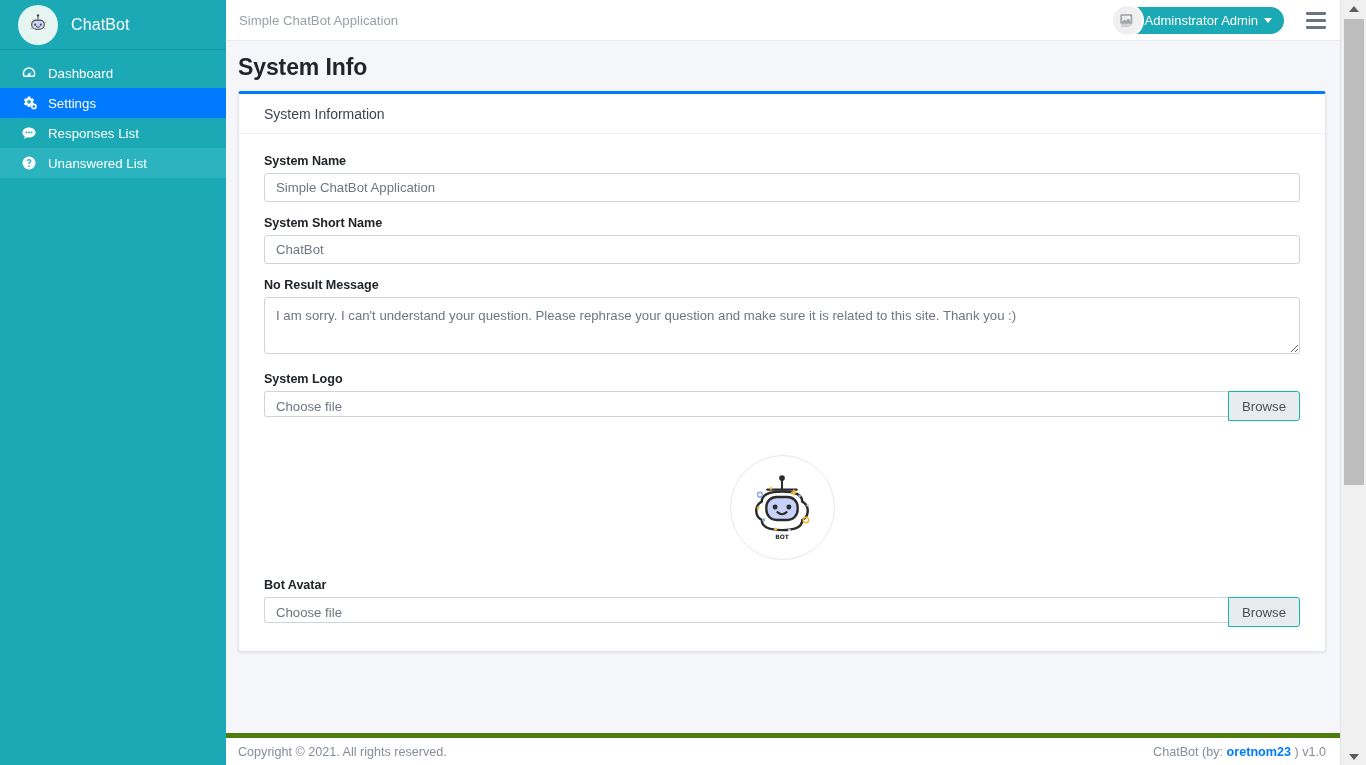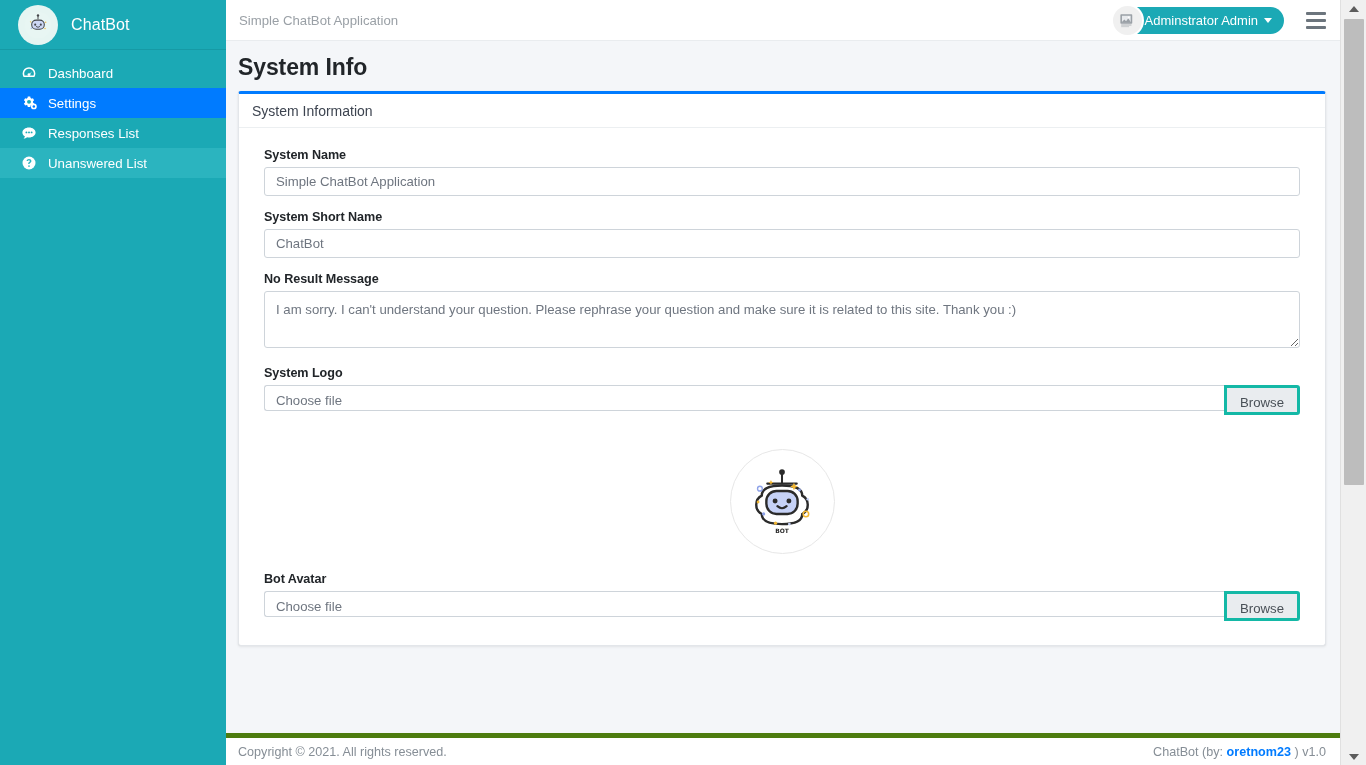--- a/index.html
+++ b/index.html
@@ -137,23 +137,23 @@
   }
   #card {
     margin: 0 14px 0 12px;
     background: #ffffff;
     border: 1px solid #e3e6ea;
     border-top: 3px solid #007bff;
     border-radius: 3px;
     box-shadow: 0 0 1px rgba(0,0,0,.10), 0 1px 3px rgba(0,0,0,.07);
   }
   #card-header {
-    height: 34px;
-    display: flex; align-items: center;
-    padding-left: 13px;
+    height: 40px;
+    display: flex; align-items: center;
+    padding-left: 25px;
     border-bottom: 1px solid #eceff1;
     font-size: 14px;
     color: #3d4450;
   }
   #card-body { padding: 20px 25px 24px 25px; }
 
   .form-group { margin-bottom: 14px; }
   .form-label {
     display: block;
     font-size: 12.6px;
@@ -190,21 +190,21 @@
     border-radius: 3px 0 0 3px;
     background: #fff;
     font-size: 13.2px;
     color: #6f7680;
     padding: 6px 11px;
     height: 26px;
     line-height: 17px;
   }
   .file-btn {
     flex: 0 0 auto;
-    border: 3px solid #14b8a6;
+    border: 1px solid #14b8a6;
     border-radius: 0 3px 3px 0;
     background: #e9ecef;
     color: #495057;
     font-size: 13.2px;
     padding: 6px 13px;
     height: 30px;
     line-height: 17px;
     cursor: pointer;
     font-family: "Liberation Sans", sans-serif;
   }

